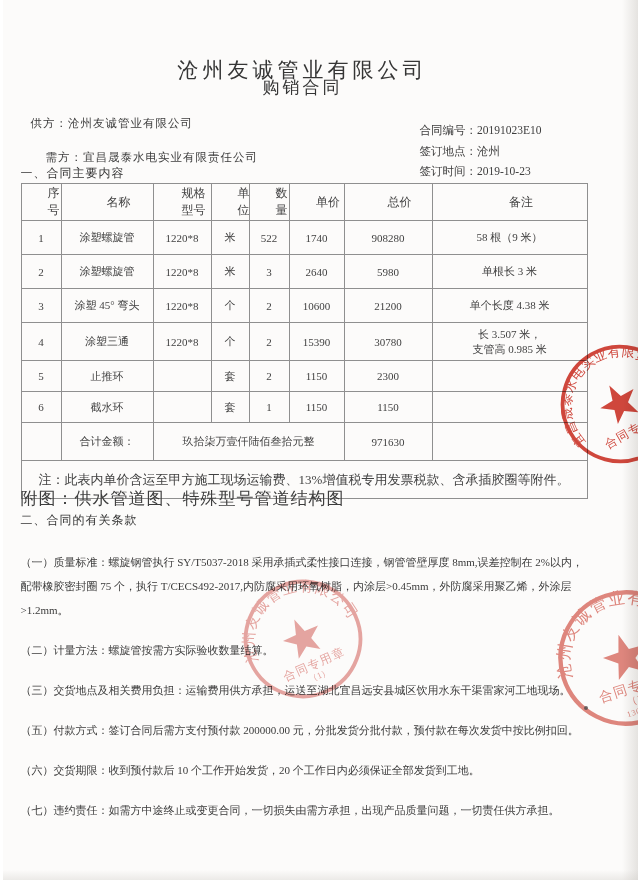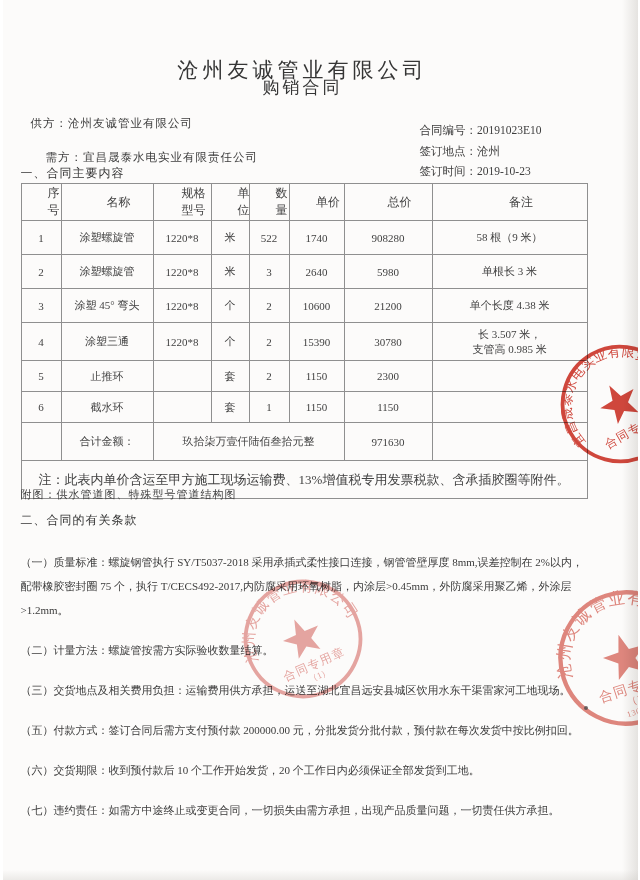--- a/index.html
+++ b/index.html
@@ -17,21 +17,21 @@
     font-size:21px;letter-spacing:4px;color:#353535;}
   .title2{position:absolute;left:0;top:76px;width:600px;text-align:center;
     font-size:17px;letter-spacing:3px;color:#353535;}
   .meta-line{position:absolute;font-size:11.5px;color:#3d3d3d;letter-spacing:1px;}
   .supplier{left:28px;top:116px;}
   .buyer{left:43px;top:150px;text-align:center;}
   .meta-right{position:absolute;left:417px;top:120px;font-size:11.5px;line-height:20.5px;color:#3d3d3d;}
   .sec-title{position:absolute;font-size:12px;color:#333;letter-spacing:1px;}
   .sec1{left:18px;top:165px;}
   .sec2{left:18px;top:512px;}
-  .attach{position:absolute;left:18px;top:487px;font-size:11px;color:#3d3d3d;letter-spacing:1px;}
+  .attach{position:absolute;left:18px;top:487px;font-size:17px;color:#3d3d3d;letter-spacing:1px;}
   table.items{
     position:absolute;left:18px;top:183px;width:566px;
     border-collapse:collapse;table-layout:fixed;
     font-size:11px;color:#424242;
   }
   table.items th,table.items td{
     border:1px solid #8f8f8f;padding:1px 3px;text-align:center;
     font-weight:normal;white-space:pre-line;overflow:hidden;
   }
   table.items th{font-size:12px;padding-left:26px;}

